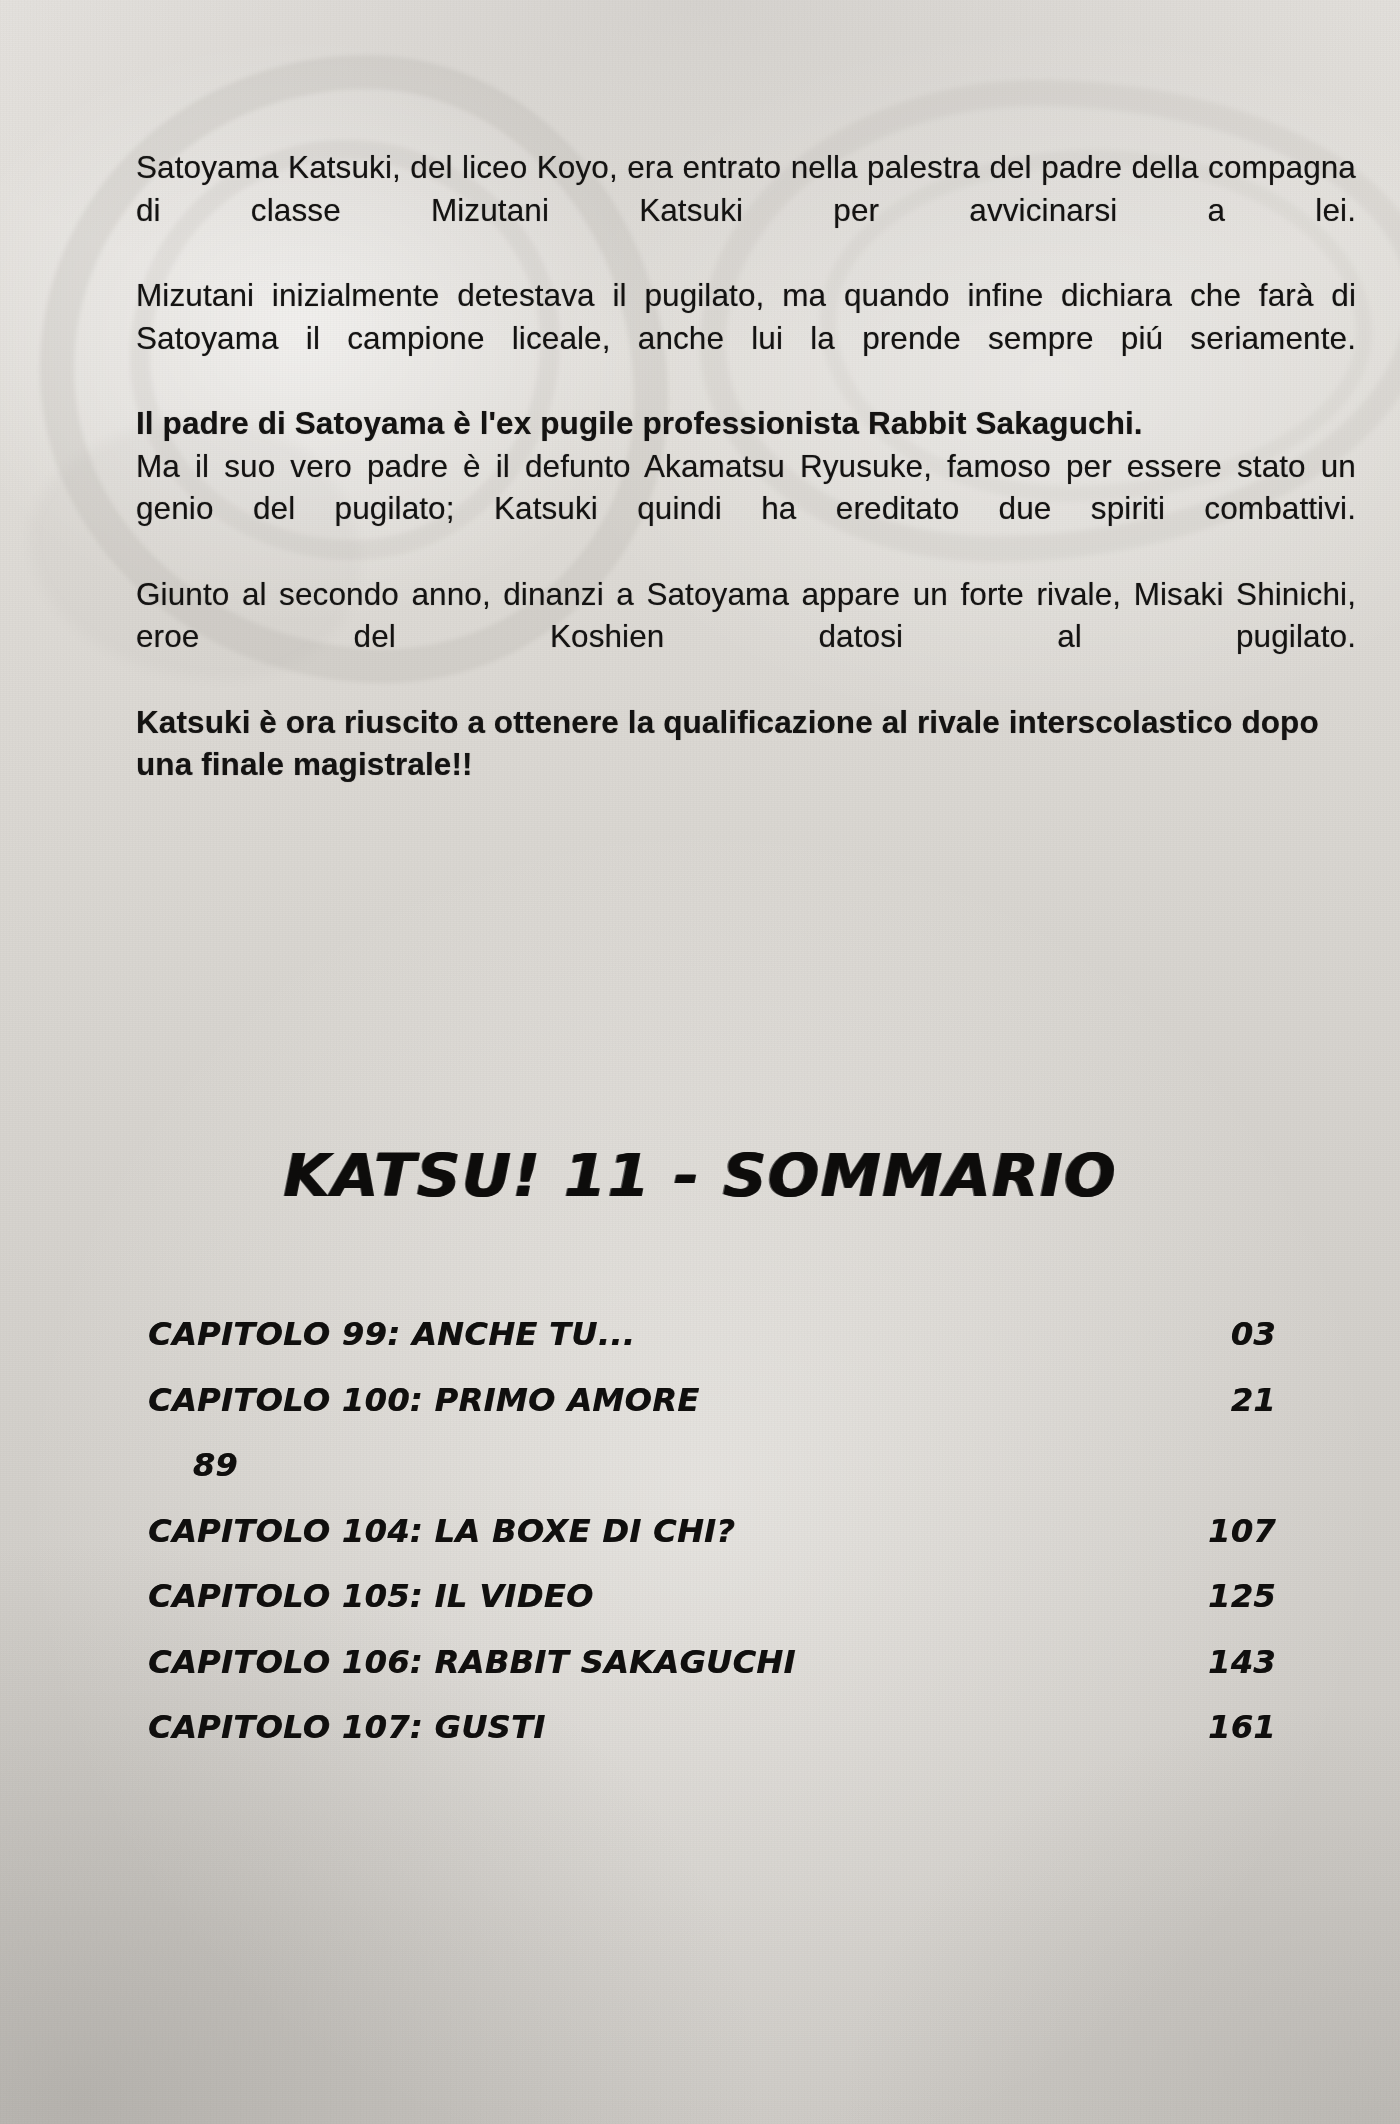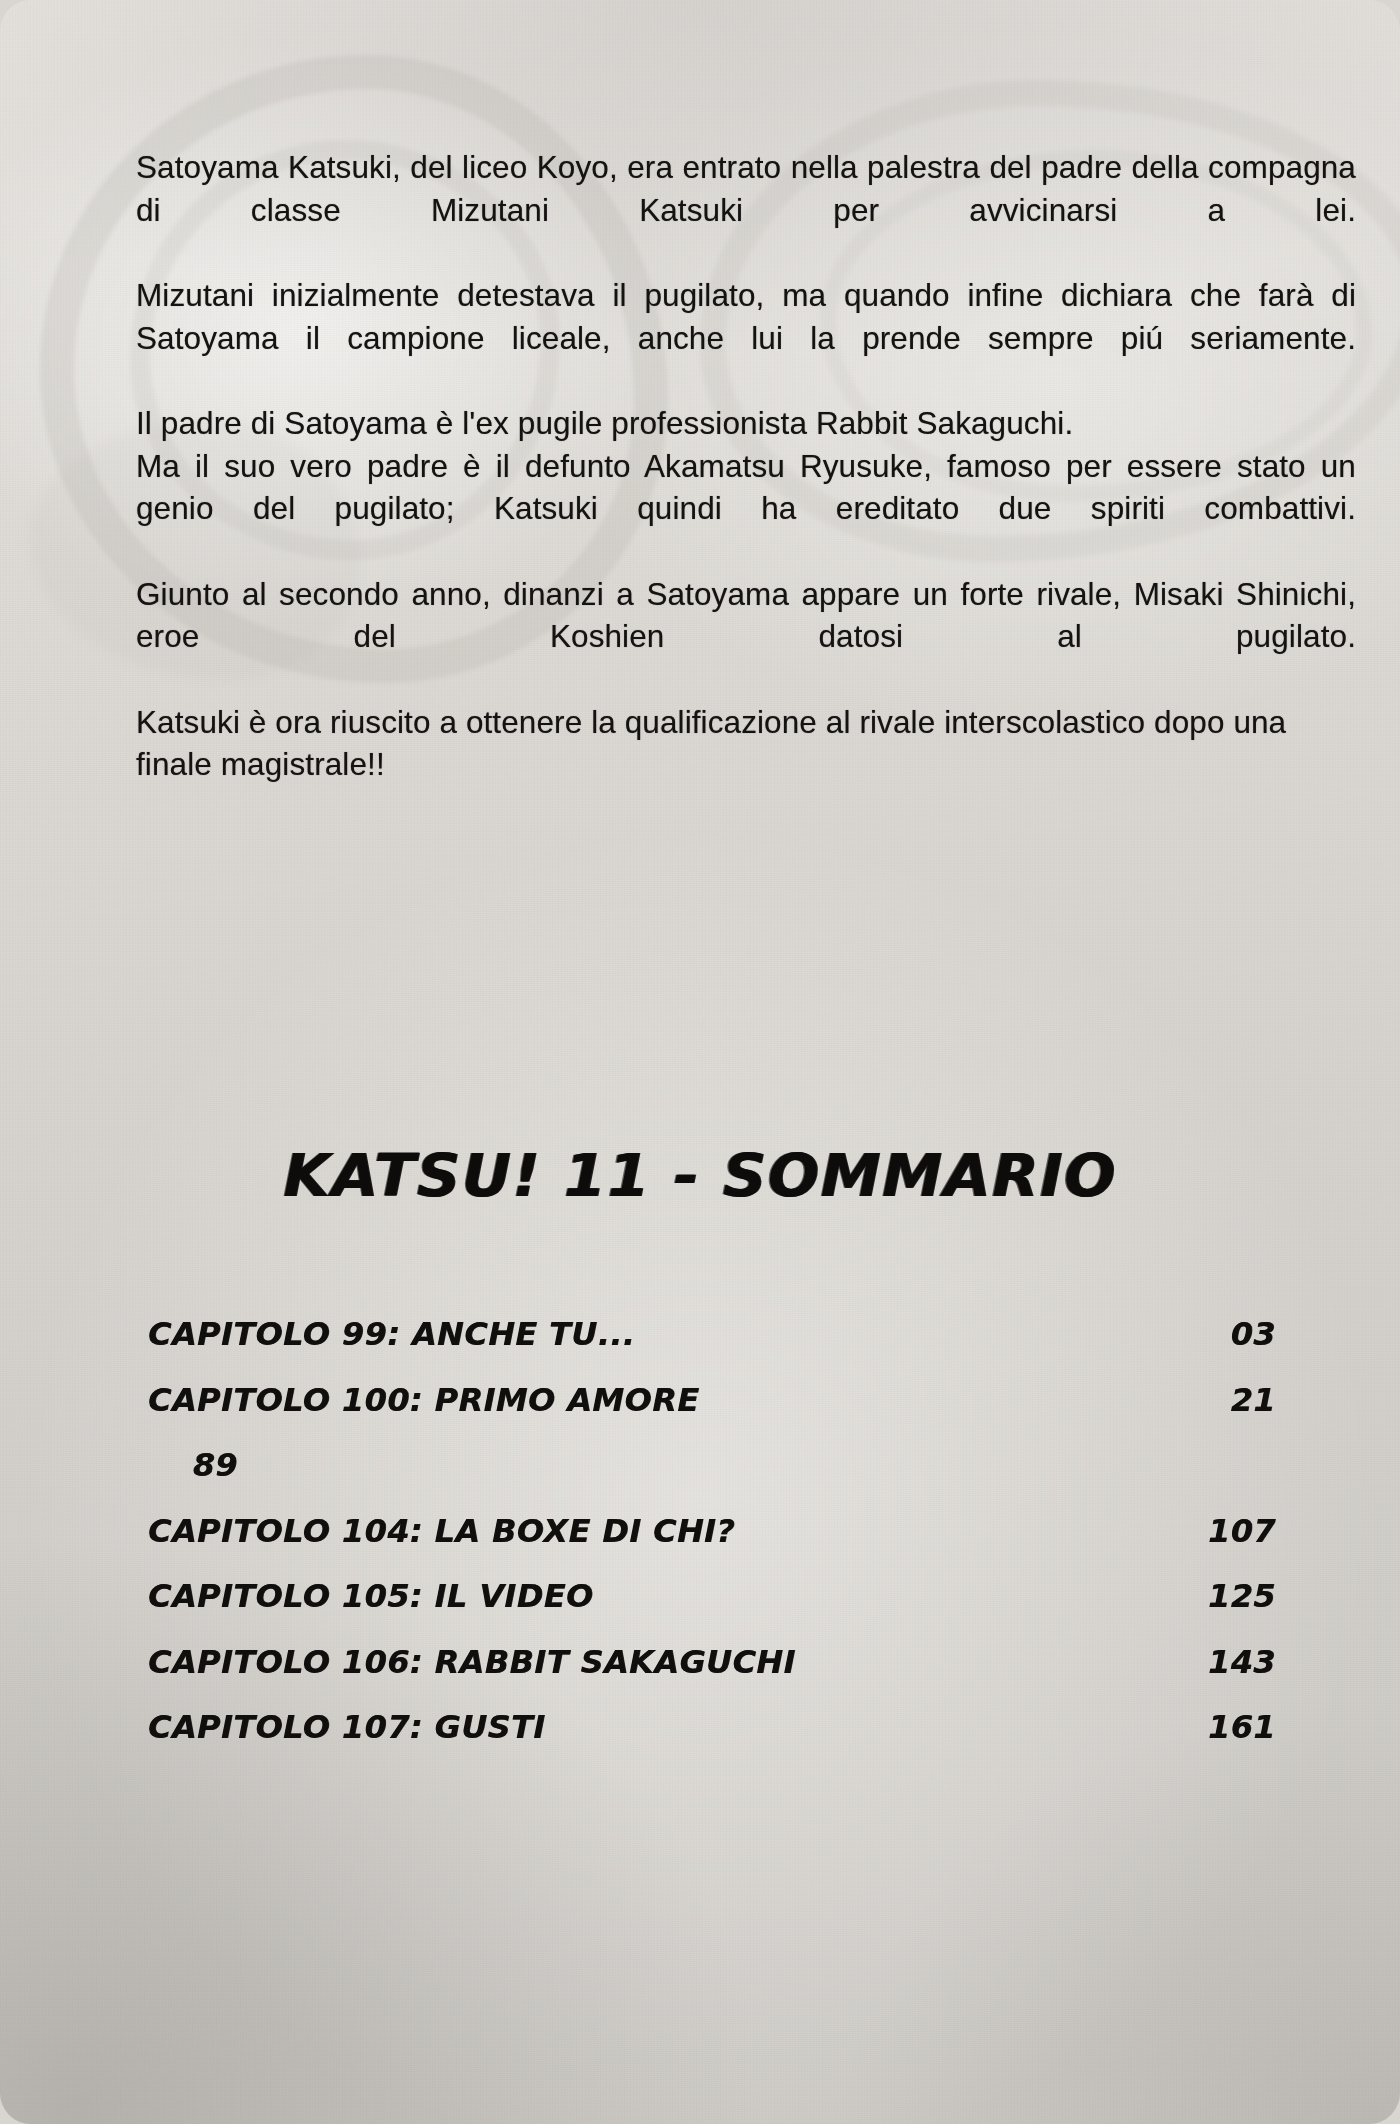--- a/index.html
+++ b/index.html
@@ -17,21 +17,20 @@
     position: relative;
     width: 1400px;
     height: 2124px;
     background:
       radial-gradient(ellipse 520px 420px at 300px 330px, rgba(255,255,255,0.55) 0%, rgba(255,255,255,0.0) 70%),
       radial-gradient(ellipse 700px 500px at 1050px 380px, rgba(255,255,255,0.35) 0%, rgba(255,255,255,0.0) 72%),
       radial-gradient(ellipse 900px 900px at 700px 1500px, rgba(245,243,240,0.55) 0%, rgba(210,206,200,0.0) 75%),
       linear-gradient(175deg, #e6e3df 0%, #dcd9d4 28%, #d3d0cb 62%, #cbc8c3 100%);
     box-sizing: border-box;
     overflow: hidden;
-    border-radius: 31px;
   }
   
   .grain {
     position: absolute;
     inset: 0;
     pointer-events: none;
     opacity: 0.55;
     background-image:
       repeating-linear-gradient(0deg, rgba(120,118,114,0.05) 0px, rgba(120,118,114,0.05) 1px, rgba(255,255,255,0.03) 1px, rgba(255,255,255,0.03) 2px),
       repeating-linear-gradient(90deg, rgba(120,118,114,0.045) 0px, rgba(120,118,114,0.045) 1px, rgba(255,255,255,0.02) 1px, rgba(255,255,255,0.02) 3px);
@@ -103,20 +102,21 @@
     -webkit-font-smoothing: antialiased;
     text-shadow: 0 0 1px rgba(20,19,18,0.45);
   }
   .synopsis p:after {
     content: "";
     display: inline-block;
     width: 100%;
   }
   .synopsis p.nojustify {
     text-align: left;
+    font-weight: bold;
   }
   .synopsis p.nojustify:after { display: none; }
 
   
   .toc-title {
     position: absolute;
     left: 0;
     top: 1142px;
     width: 1400px;
     text-align: center;

